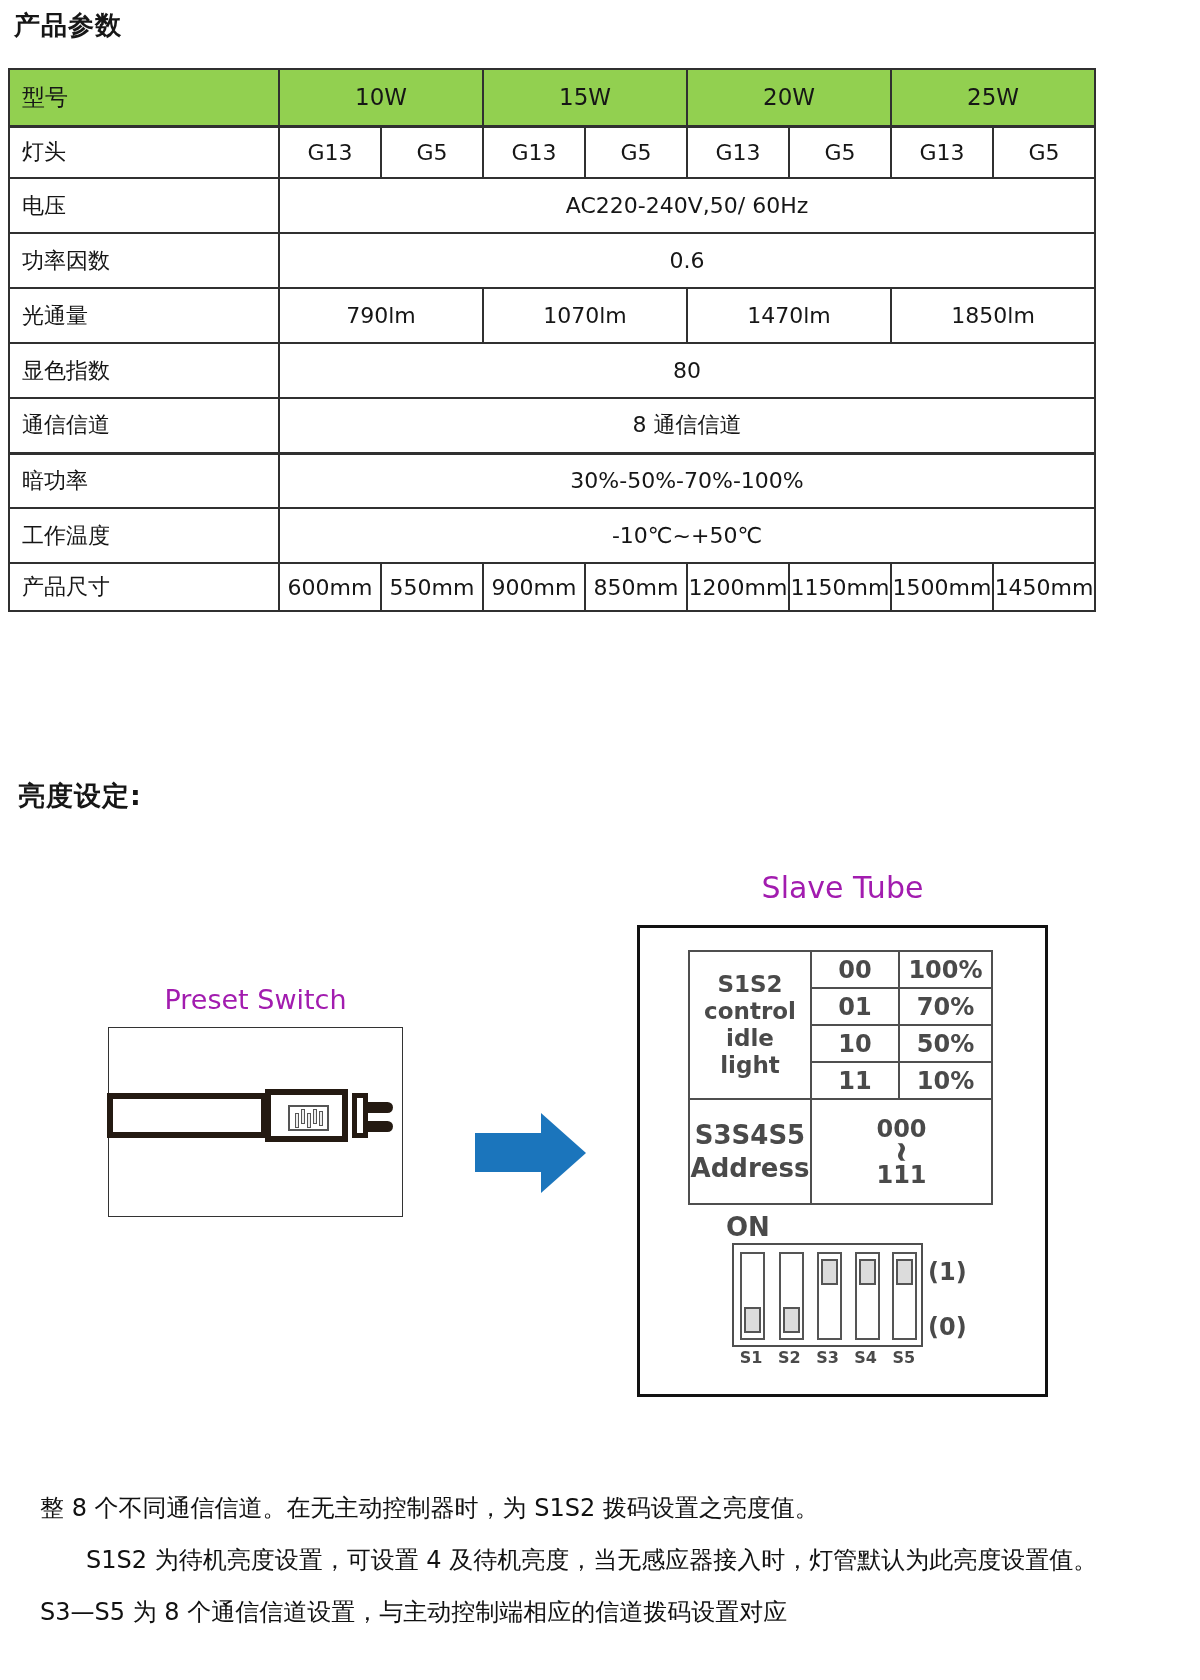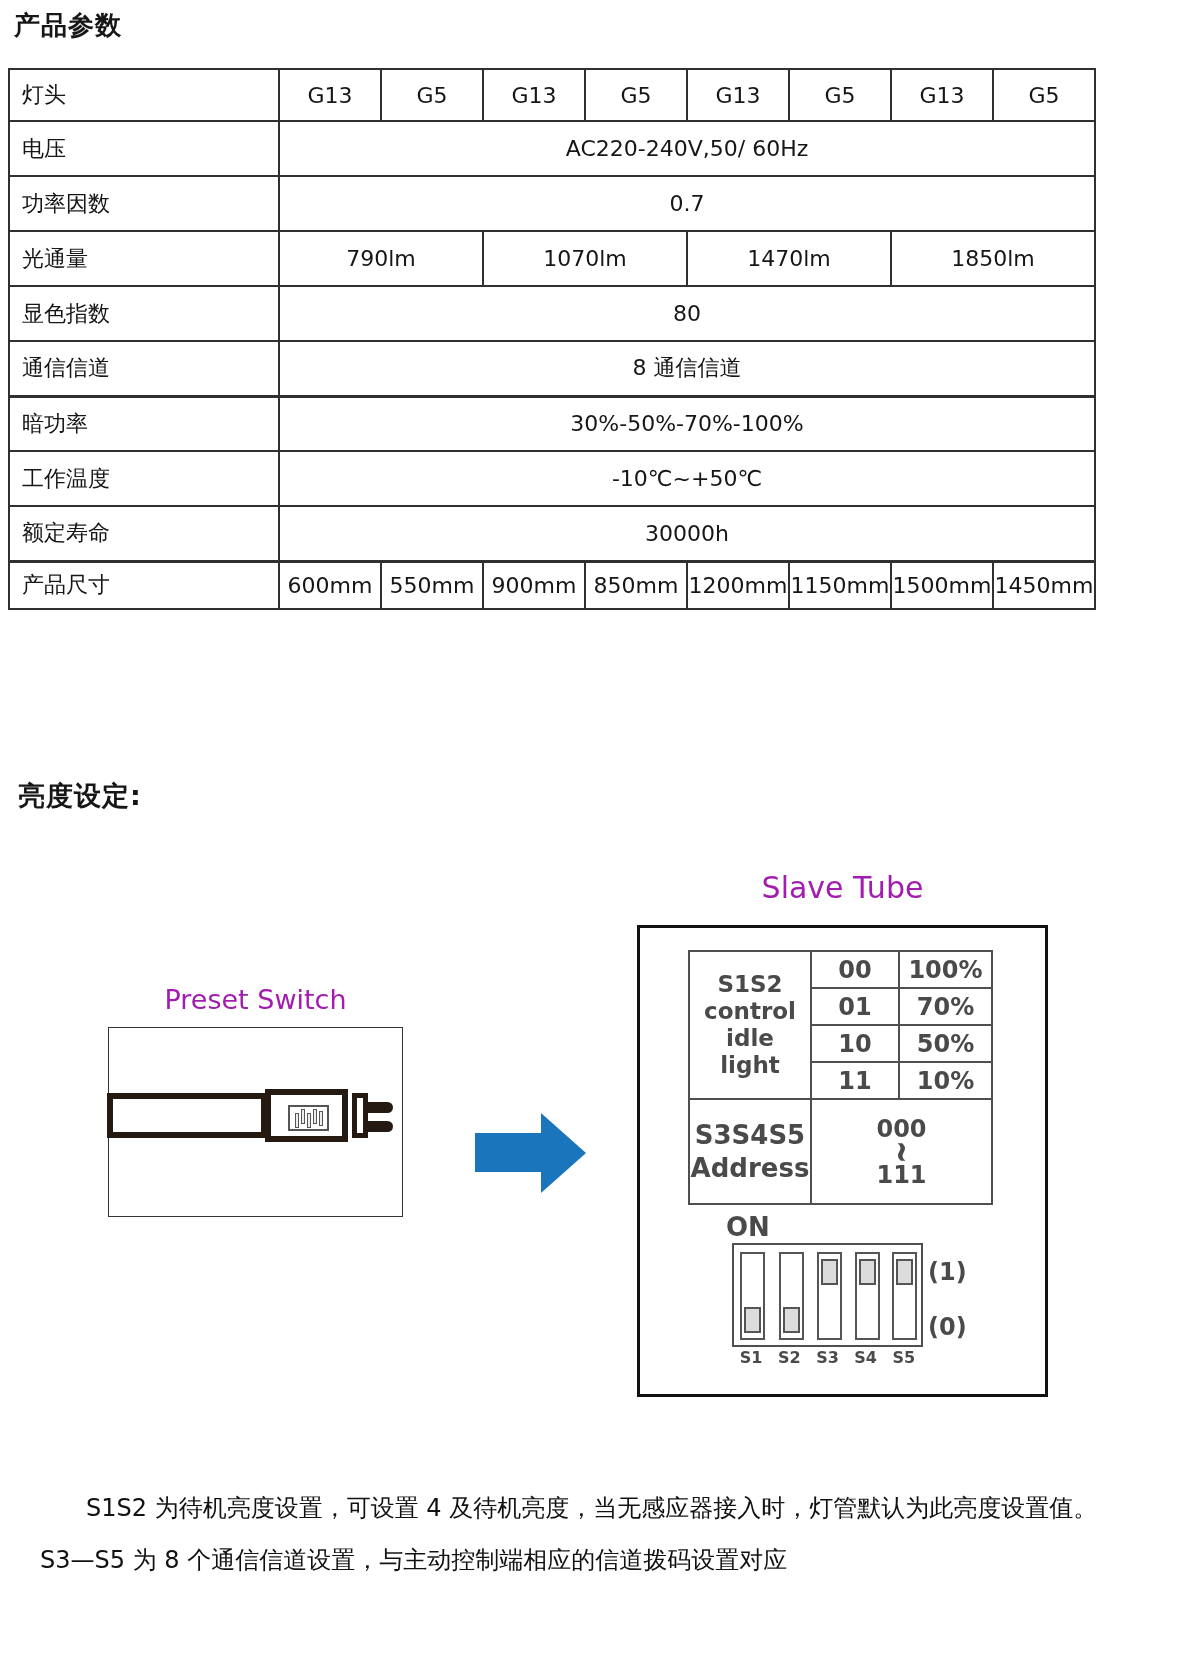--- a/index.html
+++ b/index.html
@@ -87,38 +87,45 @@
       <col style="width:102px">
         <col style="width:102px">
         <col style="width:102px">
         <col style="width:102px">
       <col style="width:102px">
         <col style="width:102px">
         <col style="width:102px">
         <col style="width:102px">
     </colgroup>
     <tbody>
+        <tr class="hdr thick">
+      <td class="lbl">型号</td>
+      <td colspan="2">10W</td>
+      <td colspan="2">15W</td>
+      <td colspan="2">20W</td>
+      <td colspan="2">25W</td>
+    </tr>
     <tr class="caps">
       <td class="lbl">灯头</td>
       <td>G13</td>
       <td>G5</td>
       <td>G13</td>
       <td>G5</td>
       <td>G13</td>
       <td>G5</td>
       <td>G13</td>
       <td>G5</td>
     </tr>
     <tr class="mid">
       <td class="lbl">电压</td>
       <td colspan="8">AC220-240V,50/ 60Hz</td>
     </tr>
     <tr class="mid">
       <td class="lbl">功率因数</td>
-      <td colspan="8">0.7</td>
+      <td colspan="8">0.6</td>
     </tr>
     <tr class="mid">
       <td class="lbl">光通量</td>
       <td colspan="2">790lm</td>
       <td colspan="2">1070lm</td>
       <td colspan="2">1470lm</td>
       <td colspan="2">1850lm</td>
     </tr>
     <tr class="mid">
       <td class="lbl">显色指数</td>
@@ -128,24 +135,20 @@
       <td class="lbl">通信信道</td>
       <td colspan="8">8 通信信道</td>
     </tr>
     <tr class="mid">
       <td class="lbl">暗功率</td>
       <td colspan="8">30%-50%-70%-100%</td>
     </tr>
     <tr class="mid">
       <td class="lbl">工作温度</td>
       <td colspan="8">-10℃~+50℃</td>
-    </tr>
-    <tr class="mid thick">
-      <td class="lbl">额定寿命</td>
-      <td colspan="8">30000h</td>
     </tr>
     <tr class="last">
       <td class="lbl">产品尺寸</td>
       <td>600mm</td>
       <td>550mm</td>
       <td>900mm</td>
       <td>850mm</td>
       <td>1200mm</td>
       <td>1150mm</td>
       <td>1500mm</td>
@@ -246,17 +249,18 @@
   <div class="abs state-lo">(0)</div>
   <div class="abs dip-names">
     <span>S1</span>
     <span>S2</span>
     <span>S3</span>
     <span>S4</span>
     <span>S5</span>
   </div>
 
   <div class="notes">
+    <div class="line">整 8 个不同通信信道。在无主动控制器时，为 S1S2 拨码设置之亮度值。</div>
     <div class="line indent">S1S2 为待机亮度设置，可设置 4 及待机亮度，当无感应器接入时，灯管默认为此亮度设置值。</div>
     <div class="line">S3—S5 为 8 个通信信道设置，与主动控制端相应的信道拨码设置对应</div>
   </div>
 
 </div>
 
 </body></html>

